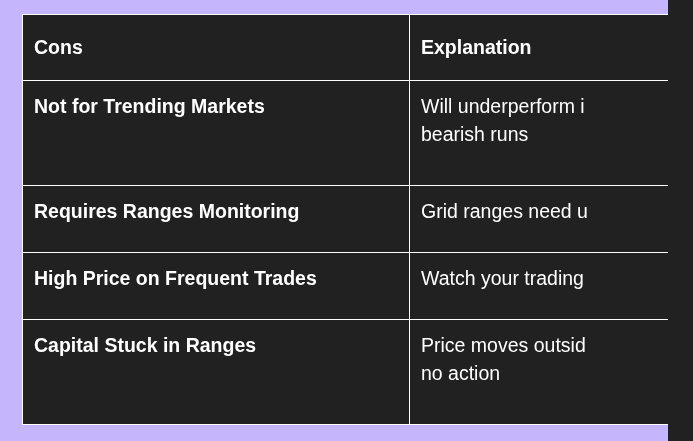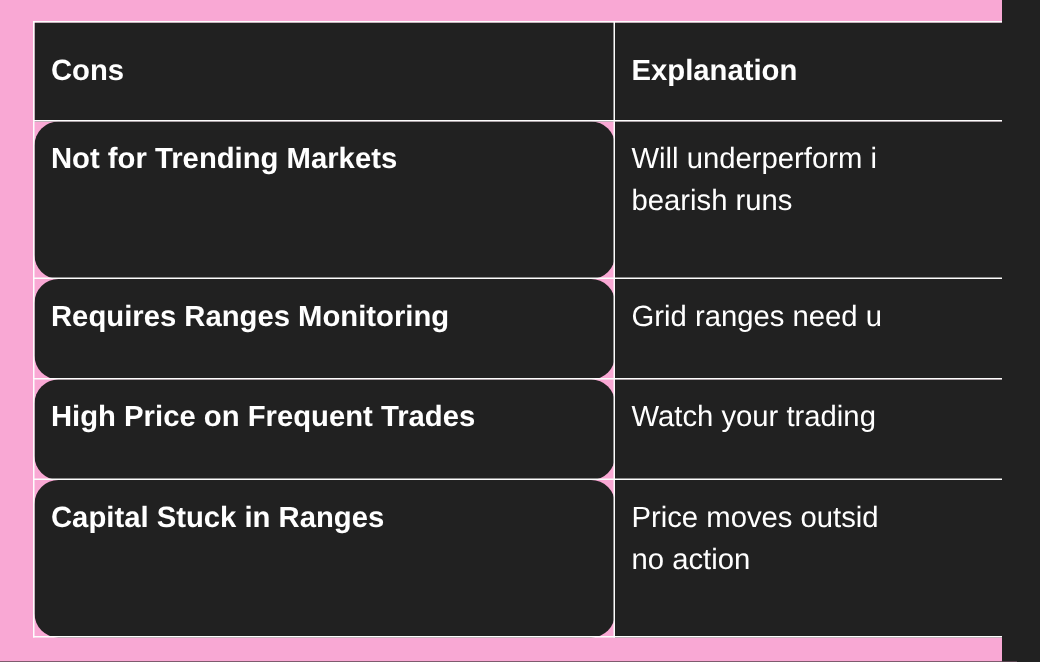--- a/index.html
+++ b/index.html
@@ -12,21 +12,21 @@
     height: 441px;
     overflow: hidden;
     font-family: "Liberation Sans", sans-serif;
     color: #ffffff;
   }
 
   #viewport {
     position: relative;
     width: 668px;
     height: 441px;
-    background: #f9a8d4;
+    background: #c4b5fd;
     overflow: hidden;
   }
 
   
   #cons-table {
     position: absolute;
     left: 22px;
     top: 14px;
     width: 960px;
     border-collapse: collapse;
@@ -51,21 +51,20 @@
 
   #cons-table thead th {
     font-weight: bold;
     font-size: 19.5px;
     height: 66px;
     padding-top: 19px;
   }
 
   #cons-table tbody td.cell-con {
     font-weight: bold;
-    border-radius: 16px;
   }
 
   #cons-table tbody td.cell-exp {
     font-weight: normal;
     white-space: pre-line;
   }
 
   #cons-table tbody tr.row-tall td { height: 105px; }
   #cons-table tbody tr.row-short td { height: 67px; }
   #cons-table tbody tr.row-last td { height: 105px; }

